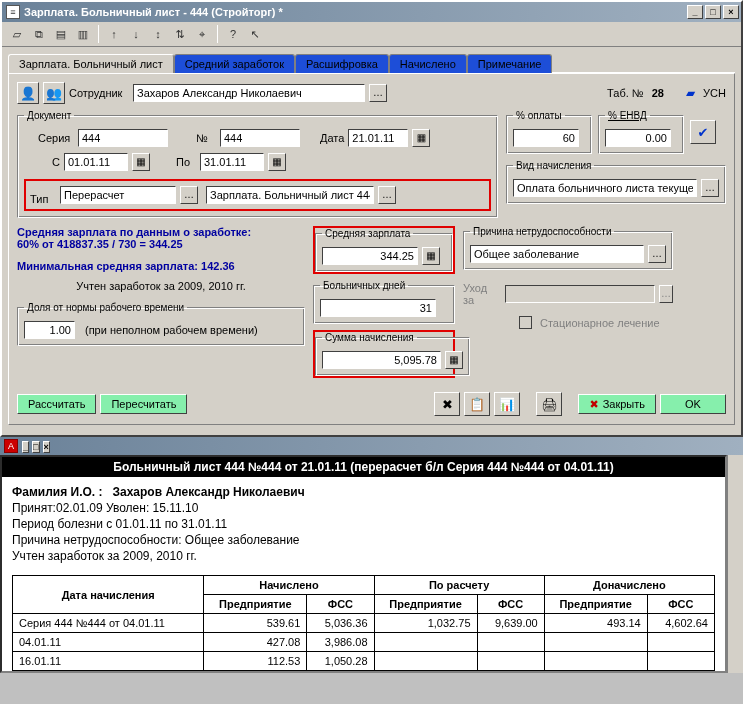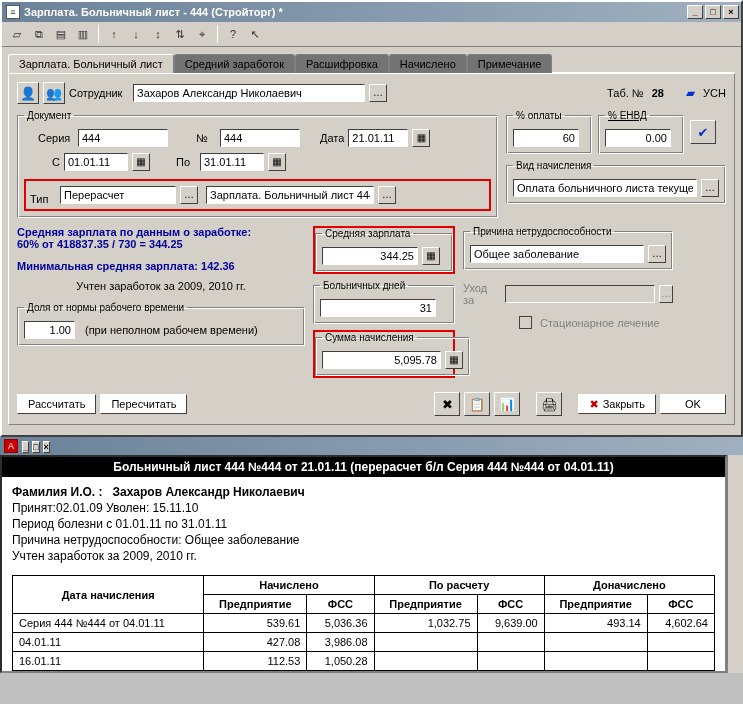--- a/index.html
+++ b/index.html
@@ -50,21 +50,21 @@
     border-top-color: #fff; border-left-color:#fff;
     border-right-color:#404040; border-bottom-color:#404040;
     padding: 2px;
   }
   
   .tabrow { display: flex; border-bottom: 1px solid #fff; margin-top:2px;}
   .tab {
     padding: 3px 10px 3px 10px;
     border: 1px solid #808080;
     border-bottom: none;
-    background: #737373;
+    background: #1d4ed8;
     border-top-left-radius: 3px; border-top-right-radius: 3px;
     position: relative; top: 1px;
     font-size: 11px;
   }
   .tab.active {
     background: #d4d0c8;
     border-color: #fff #808080 #d4d0c8 #fff;
     z-index: 2;
   }
   .tabpane {
@@ -88,21 +88,21 @@
   
   input.txt, .txtdiv {
     background: #fff;
     border: 1px solid #808080;
     border-top-color: #404040; border-left-color:#404040;
     border-right-color:#fff; border-bottom-color:#fff;
     height: 18px; font-size: 11px; padding: 1px 3px;
     font-family: inherit;
   }
   .btn {
-    background: #ffffff;
+    background: #86efac;
     border: 1px solid #fff;
     border-right-color:#404040; border-bottom-color:#404040;
     height: 20px; font-size: 11px; padding: 0 10px;
     font-family: inherit;
     display:inline-flex; align-items:center; gap:4px;
   }
   .smallbtn {
     background:#d4d0c8;
     border:1px solid #fff; border-right-color:#404040; border-bottom-color:#404040;
     width:18px; height:18px; font-size:10px; line-height:14px; text-align:center;

